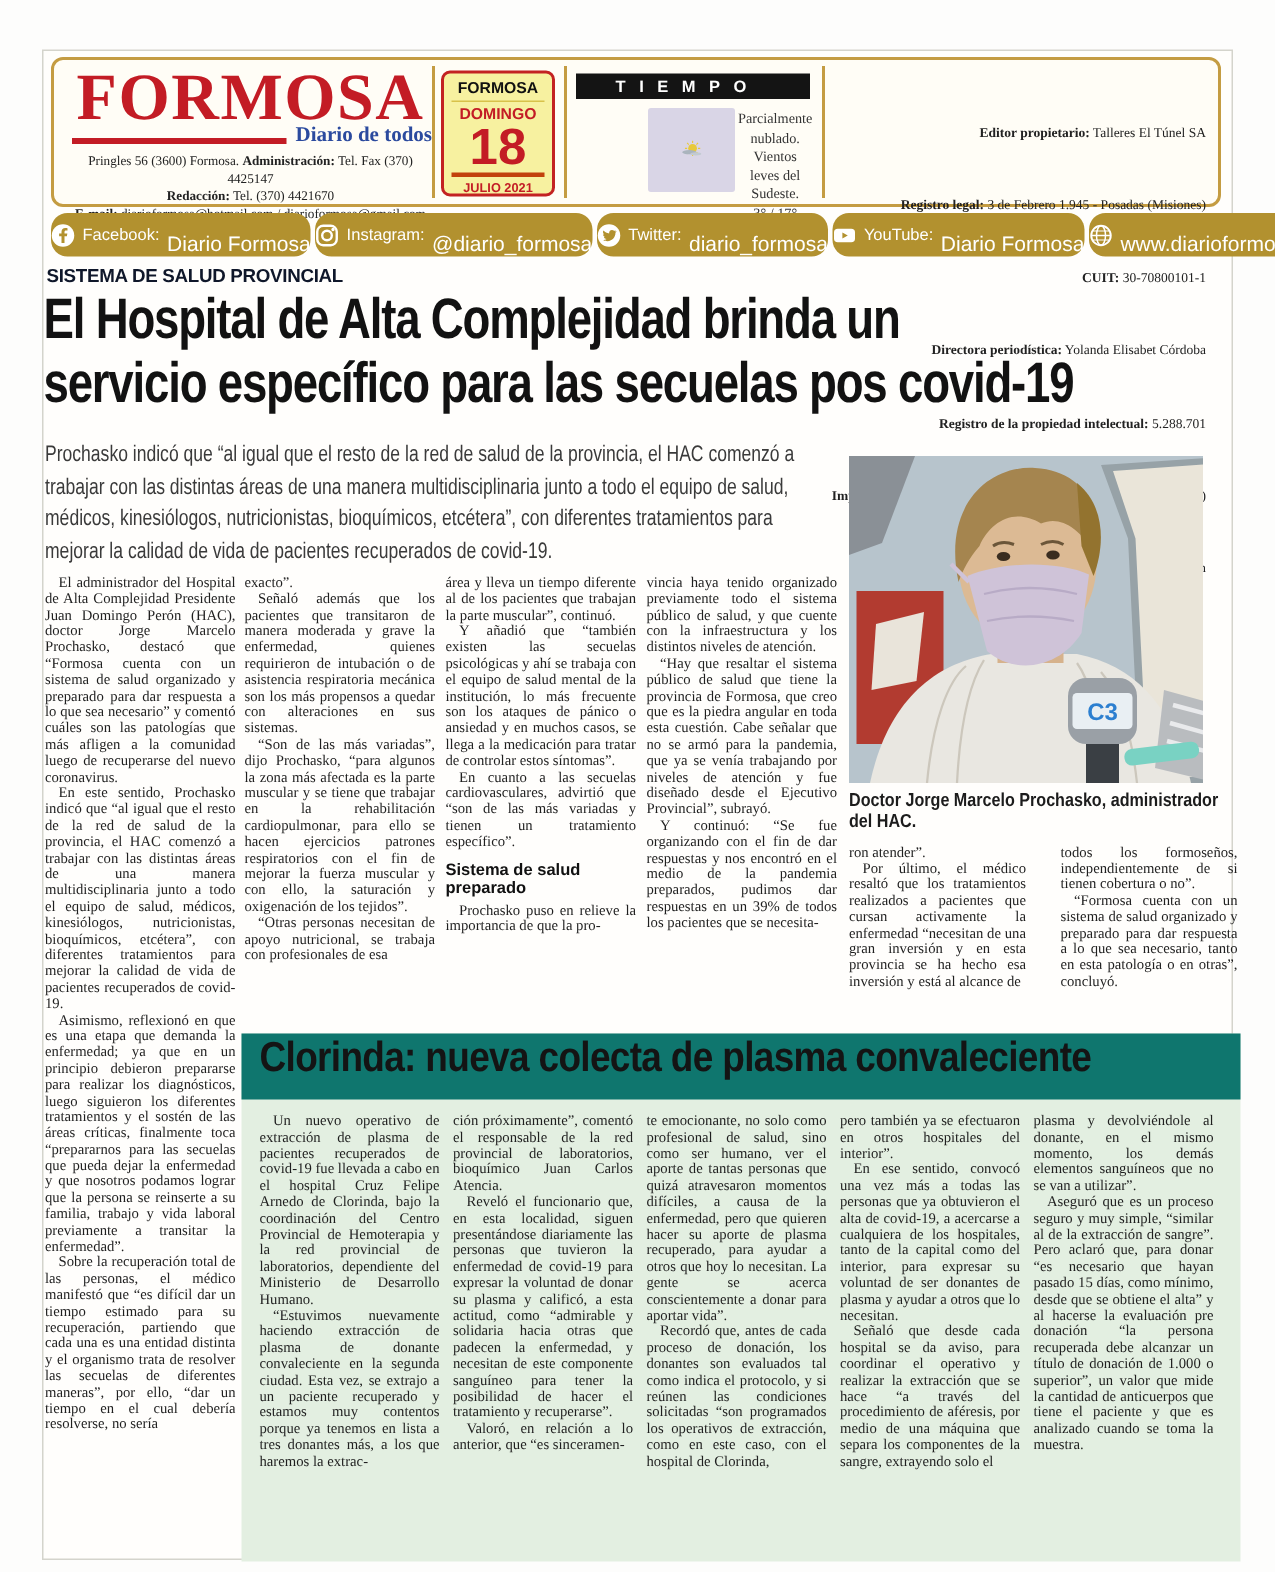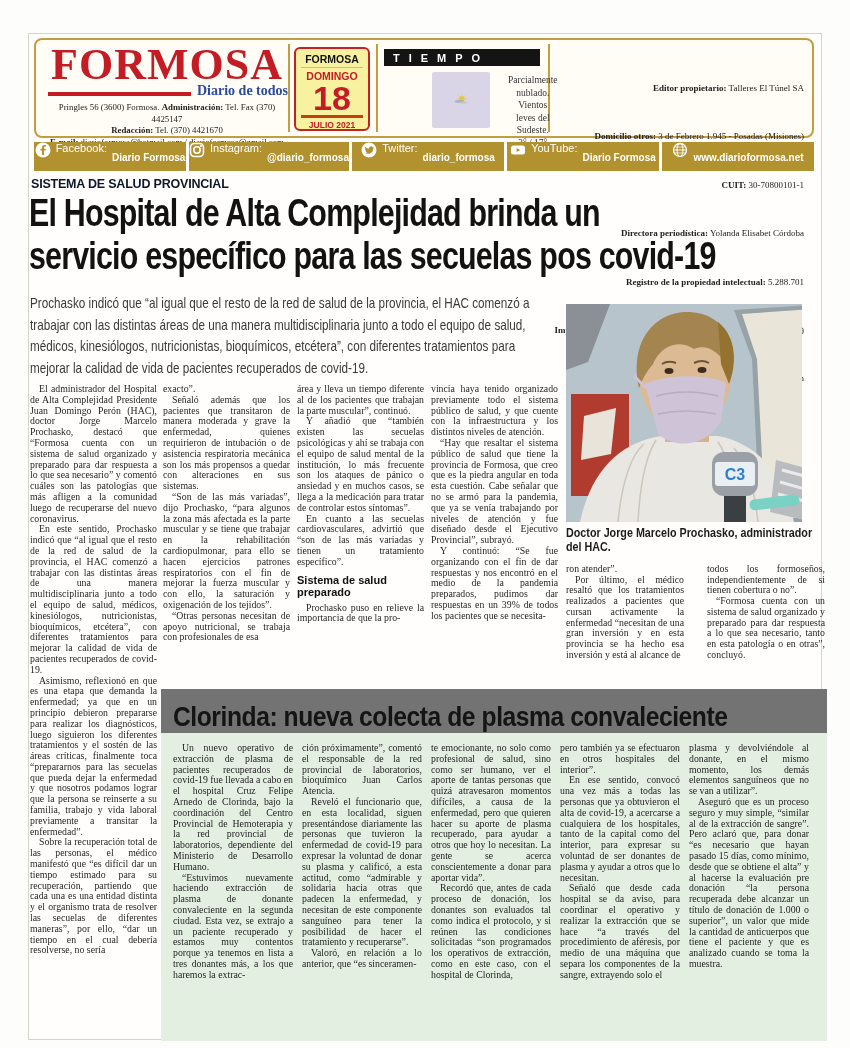--- a/index.html
+++ b/index.html
@@ -25,34 +25,34 @@
   .date-box{position:absolute;left:258px;top:7px;width:76px;height:84px;background:#f7f1a0;
             border:2px solid #c32222;border-radius:6px;box-sizing:border-box;text-align:center;
             font-family:"Liberation Sans",sans-serif;display:flex;flex-direction:column;}
   .date-city{font-weight:bold;font-size:10.5px;color:#111;padding-top:4px;border-bottom:1px solid #d8c24a;margin:0 5px;padding-bottom:2px;}
   .date-day{font-weight:bold;font-size:10.5px;color:#c31c25;padding-top:2px;}
   .date-num{font-weight:bold;font-size:34px;line-height:32px;color:#c31c25;}
   .date-month{font-weight:bold;font-size:8.5px;color:#c31c25;border-top:3px solid #c2410c;margin:1px 5px 0 5px;padding-top:2px;}
 
   .weather{position:absolute;left:348px;top:9px;width:156px;}
   .tiempo-bar{background:#141414;color:#fff;font-family:"Liberation Sans",sans-serif;font-weight:bold;
-              font-size:11px;letter-spacing:9px;padding:3px 16px 2px 9px;}
-  .weather-row{display:flex;margin-top:6px;gap:18px;padding-left:48px;}
+              font-size:11px;letter-spacing:9px;text-align:center;padding:3px 16px 2px 9px;}
+  .weather-row{display:flex;margin-top:6px;gap:2px;padding-left:48px;}
   .weather-iconbox{width:58px;height:56px;background:#d9d5e6;border-radius:2px;flex:none;
                    display:flex;align-items:center;justify-content:center;}
   .weather-text{font-size:9.5px;line-height:12.5px;text-align:center;color:#333;flex:1;padding-top:2px;}
 
   .publisher{position:absolute;right:8px;top:6px;width:272px;}
   .publisher .seg-line{font-size:9px;line-height:12.4px;text-align:right;color:#222;margin-top:36px;}
 
   
   .social-bar{position:absolute;left:5px;top:108px;width:780px;height:29px;display:flex;gap:3px;}
-  .social-cell{flex:1;background:#b2912f;display:flex;align-items:flex-start;justify-content:center;gap:5px;
-               font-family:"Liberation Sans",sans-serif;color:#fff;font-size:11px;white-space:nowrap;}
-  .social-cell .val{font-weight:bold;font-size:10px;margin-top:10px;}
+  .social-cell{flex:1;background:#b2912f;display:flex;align-items:center;justify-content:center;gap:5px;
+               font-family:"Liberation Sans",sans-serif;color:#fff;font-size:11px;white-space:nowrap;border-radius:11px;}
+  .social-cell .val{font-weight:normal;font-size:14px;margin-top:10px;}
   .sicon{width:16px;height:16px;flex:none;display:block;}
 
   
   .kicker{position:absolute;left:2px;top:143px;font-family:"Liberation Sans",sans-serif;font-size:12.5px;
           font-weight:600;letter-spacing:-0.2px;color:#0f172a;}
   .headline{position:absolute;left:0;top:158px;width:992px;transform:scaleX(0.8);transform-origin:0 0;
             font-family:"Liberation Sans",sans-serif;font-weight:bold;font-size:38px;line-height:43px;
             letter-spacing:-1px;color:#121212;}
   .lede{position:absolute;left:1px;top:258px;width:672px;transform:scaleX(0.78);transform-origin:0 0;
         font-family:"Liberation Sans",sans-serif;font-size:15px;line-height:21.5px;color:#3a3a3a;}
@@ -69,21 +69,21 @@
 
   .photo-zone{position:absolute;left:537px;top:270px;width:259px;}
   .photo-frame{width:236px;height:218px;overflow:hidden;background:#b7c4cc;}
   .caption{margin-top:4px;width:300px;transform:scaleX(0.86);transform-origin:0 0;
            font-family:"Liberation Sans",sans-serif;font-weight:bold;font-size:12.5px;color:#1c1c1c;}
   .mini-cols{display:flex;gap:23px;margin-top:10px;}
   .mini-col{width:125px;height:132px;overflow:hidden;font-size:9.8px;line-height:10.7px;}
 
   
   .green-box{position:absolute;left:132px;top:655px;width:666px;height:352px;background:#e3efe1;box-sizing:border-box;}
-  .green-bar{height:44px;background:#737373;display:flex;align-items:flex-end;}
+  .green-bar{height:44px;background:#0f766e;display:flex;align-items:flex-start;}
   .green-headline{width:740px;transform:scaleX(0.88);transform-origin:0 0;margin-left:12px;
                   font-family:"Liberation Sans",sans-serif;font-weight:bold;font-size:28px;
                   letter-spacing:-0.5px;color:#141414;white-space:nowrap;}
   .green-cols{display:flex;gap:9px;padding:10px 12px 0 12px;}
   .gcol{width:120px;height:286px;overflow:hidden;font-size:9.8px;line-height:10.8px;}
 </style>
 </head>
 <body>
 
 <div class="stage">
@@ -136,21 +136,21 @@
           </div>
           <div class="weather-text">
             <span>Parcialmente nublado. Vientos leves del Sudeste.</span><br>
             <span>3°  /  17°</span>
           </div>
         </div>
       </div>
 
       <div class="publisher">
           <div class="seg-line"><span class="b">Editor propietario:</span><span> Talleres El Túnel SA</span></div>
-          <div class="seg-line"><span class="b">Domicilio otros:</span><span> 3 de Febrero 1.945 - Posadas (Misiones)</span></div>
+          <div class="seg-line"><span class="b">Registro legal:</span><span> 3 de Febrero 1.945 - Posadas (Misiones)</span></div>
           <div class="seg-line"><span class="b">CUIT:</span><span> 30-70800101-1</span></div>
           <div class="seg-line"><span class="b">Directora periodística:</span><span> Yolanda Elisabet Córdoba</span></div>
           <div class="seg-line"><span class="b">Registro de la propiedad intelectual:</span><span> 5.288.701</span></div>
           <div class="seg-line"><span class="b">Impreso en talleres propios:</span><span> Pío XII 2.261 - Corrientes (Corrientes)</span></div>
           <div class="seg-line"><span class="b">Agencia informativa:</span><span> Télam</span></div>
         </div>
     </div>
 
     <div class="social-bar">
       <div class="social-cell">

